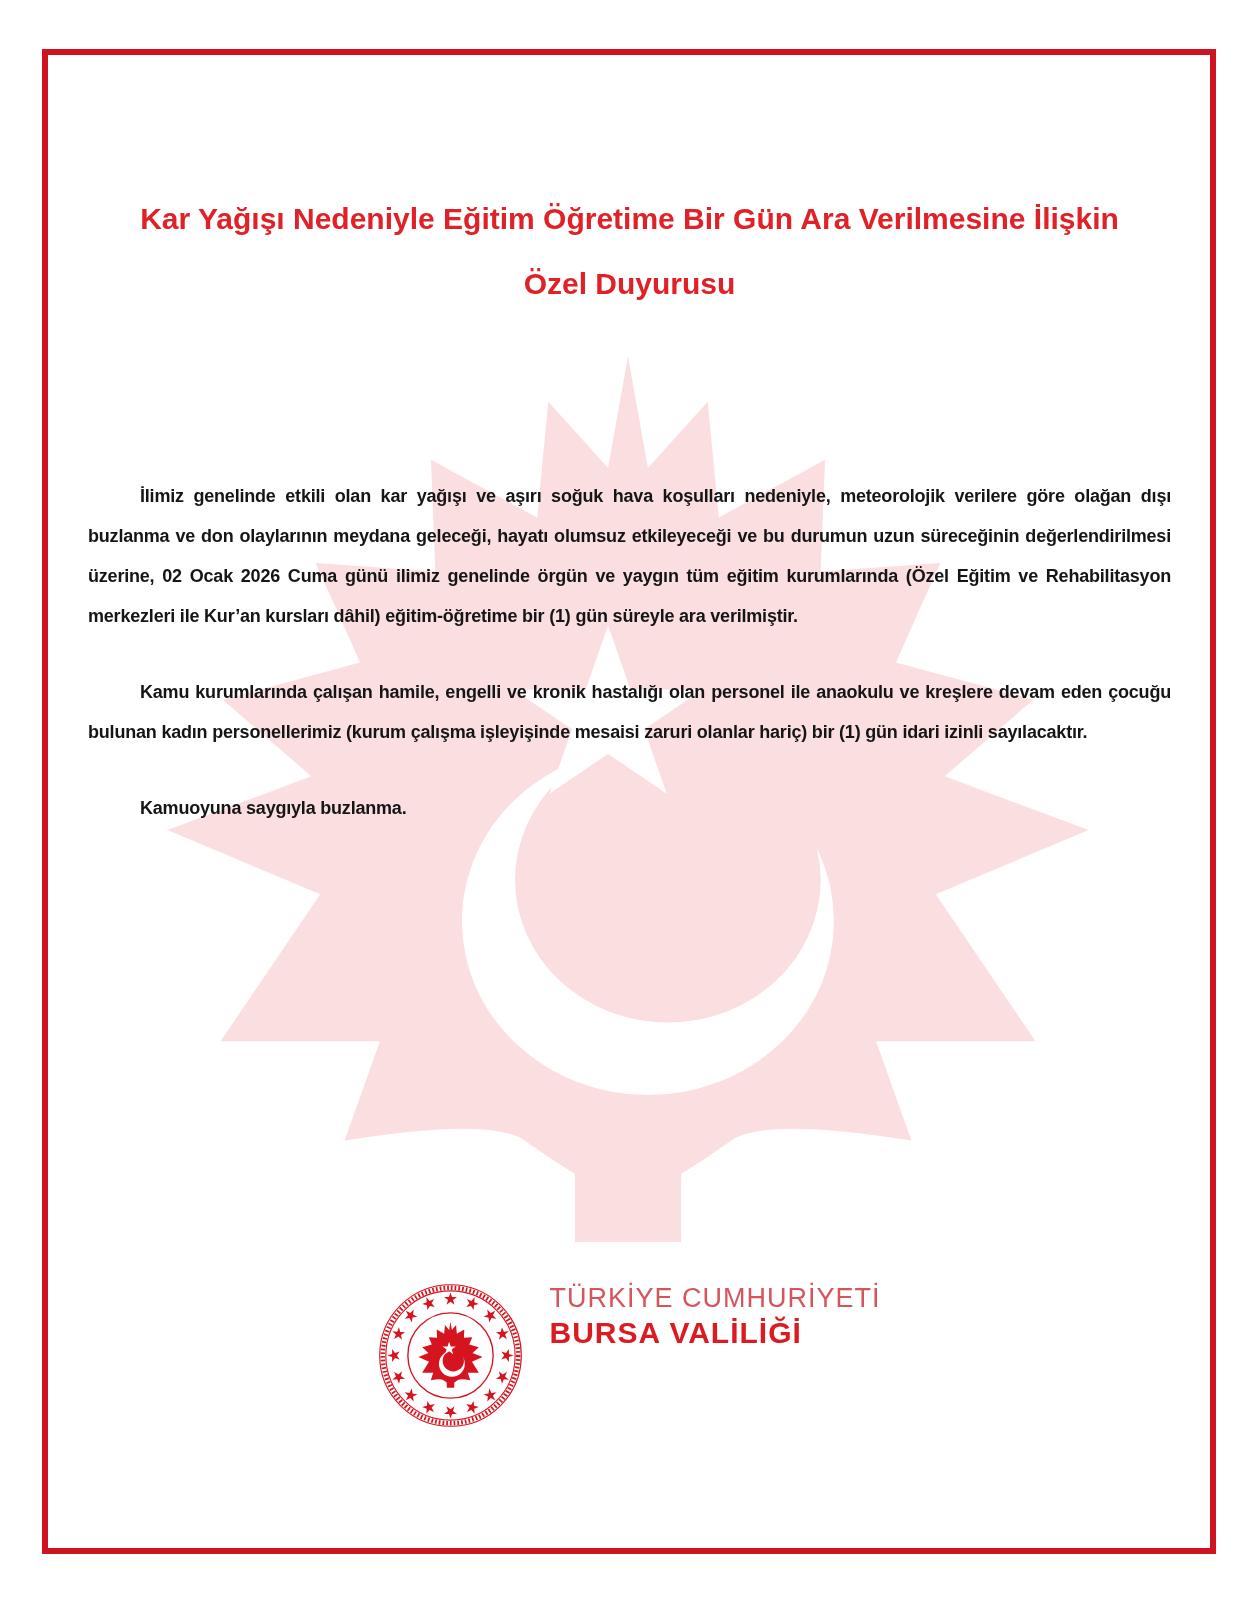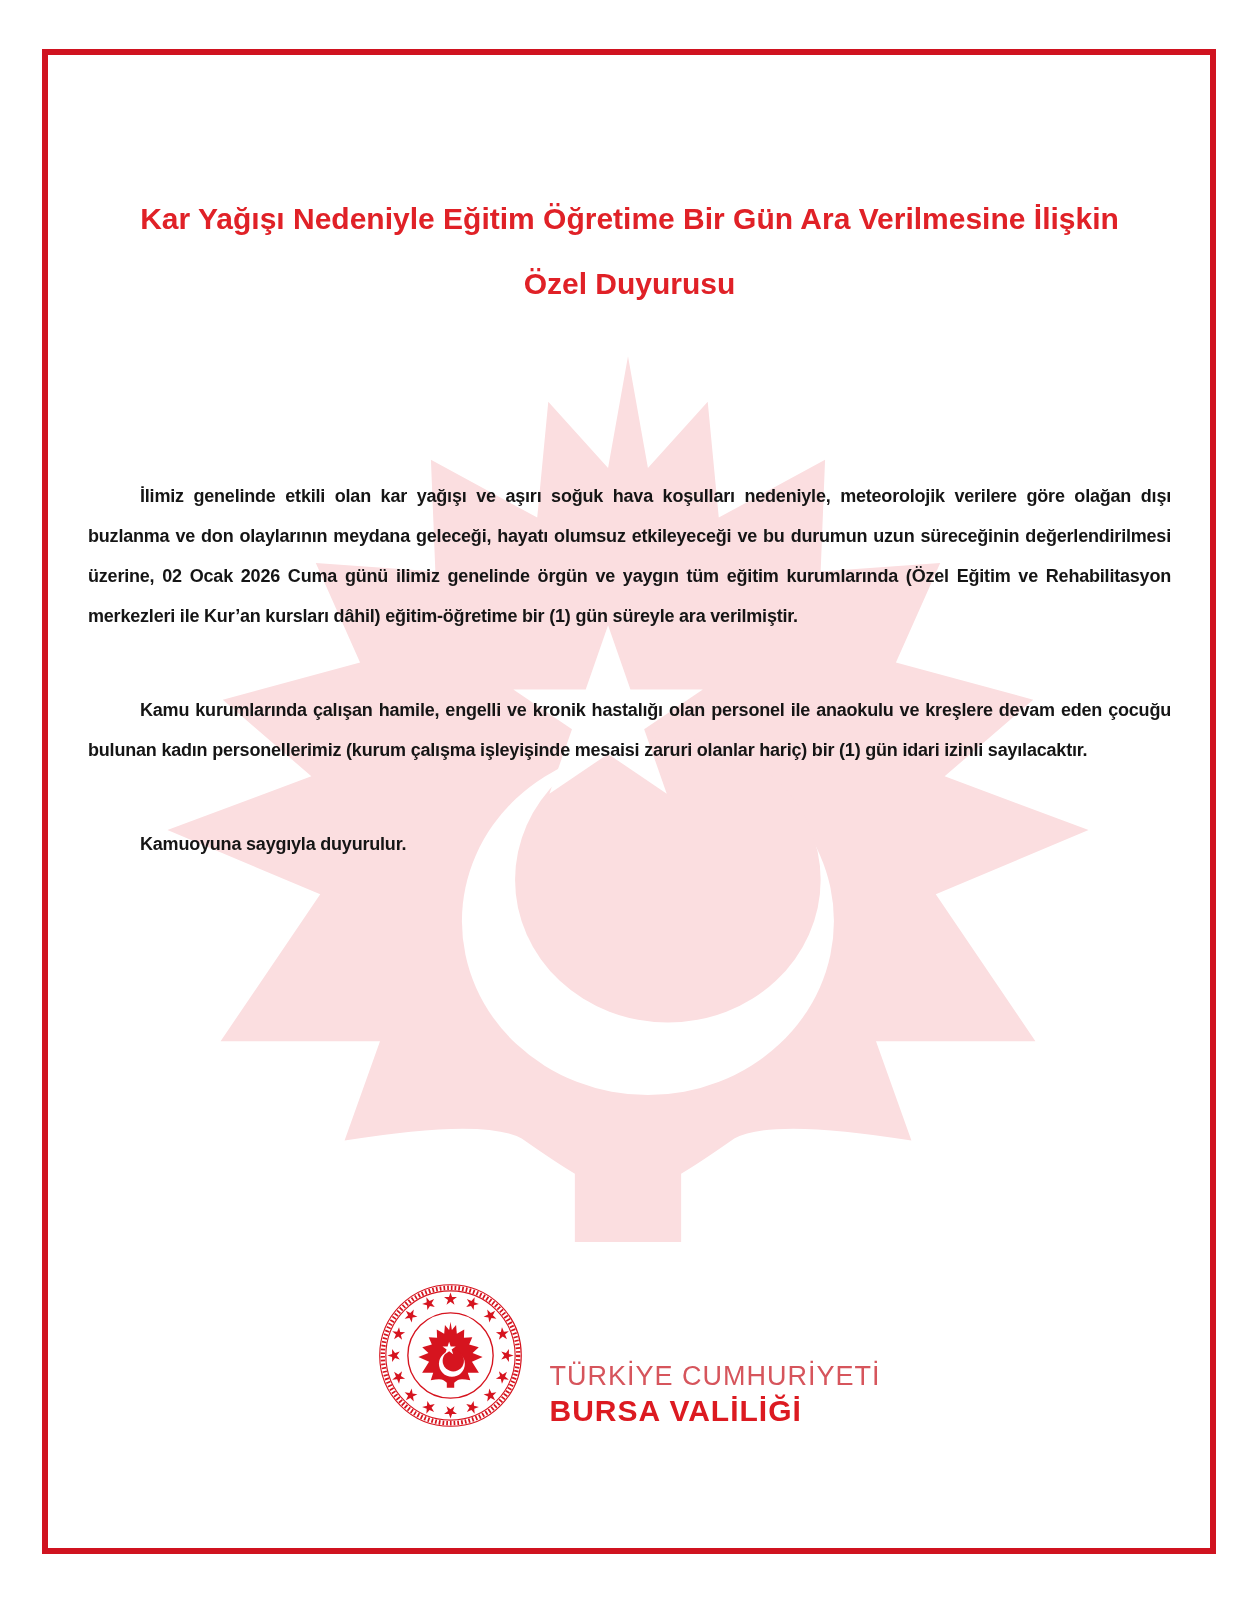--- a/index.html
+++ b/index.html
@@ -56,29 +56,29 @@
     font-weight:bold;
     font-size:18px;
     line-height:40px;
     text-align:justify;
     letter-spacing:-0.2px;
   }
   .body-text p{
     text-indent:52px;
   }
   .body-text p + p{
-    margin-top:54px;
+    margin-top:36px;
   }
   .footer{
     position:absolute;
     left:0;top:1283px;
     width:100%;
     display:flex;
     justify-content:center;
-    align-items:flex-end;
+    align-items:flex-start;
     gap:26px;
     z-index:1;
   }
   .emblem{
     width:145px;height:145px;
     color:var(--emblem-red);
     flex:0 0 auto;
   }
   .org-text{
     display:flex;
@@ -127,21 +127,21 @@
   <div class="content">
 
     <h1 class="title">
       <span class="t-line">Kar Yağışı Nedeniyle Eğitim Öğretime Bir Gün Ara Verilmesine İlişkin</span>
       <span class="t-line">Özel Duyurusu</span>
     </h1>
 
     <div class="body-text">
       <p>İlimiz genelinde etkili olan kar yağışı ve aşırı soğuk hava koşulları nedeniyle, meteorolojik verilere göre olağan dışı buzlanma ve don olaylarının meydana geleceği, hayatı olumsuz etkileyeceği ve bu durumun uzun süreceğinin değerlendirilmesi üzerine, 02 Ocak 2026 Cuma günü ilimiz genelinde örgün ve yaygın tüm eğitim kurumlarında (Özel Eğitim ve Rehabilitasyon merkezleri ile Kur’an kursları dâhil) eğitim-öğretime bir (1) gün süreyle ara verilmiştir.</p>
       <p>Kamu kurumlarında çalışan hamile, engelli ve kronik hastalığı olan personel ile anaokulu ve kreşlere devam eden çocuğu bulunan kadın personellerimiz (kurum çalışma işleyişinde mesaisi zaruri olanlar hariç) bir (1) gün idari izinli sayılacaktır.</p>
-      <p>Kamuoyuna saygıyla duyurulur.</p>
+      <p>Kamuoyuna saygıyla buzlanma.</p>
     </div>
 
     <div class="footer">
 
       <svg class="emblem" viewBox="0 0 170 170" aria-hidden="true">
         <circle cx="85" cy="85" r="83" fill="none" stroke="currentColor" stroke-width="1.3"></circle>
         <circle cx="85" cy="85" r="79.4" fill="none" stroke="currentColor" stroke-width="5.2" stroke-dasharray="2 2.4"></circle>
         <circle cx="85" cy="85" r="75.8" fill="none" stroke="currentColor" stroke-width="1.3"></circle>
         <circle cx="85" cy="85" r="50" fill="none" stroke="currentColor" stroke-width="1.6"></circle>
         <path id="star16" fill="currentColor" transform="translate(85 19)" d="M0 -8 L1.8 -2.47 L7.61 -2.47 L2.91 0.94 L4.7 6.47 L0 3.06 L-4.7 6.47 L-2.91 0.94 L-7.61 -2.47 L-1.8 -2.47 Z"></path>

